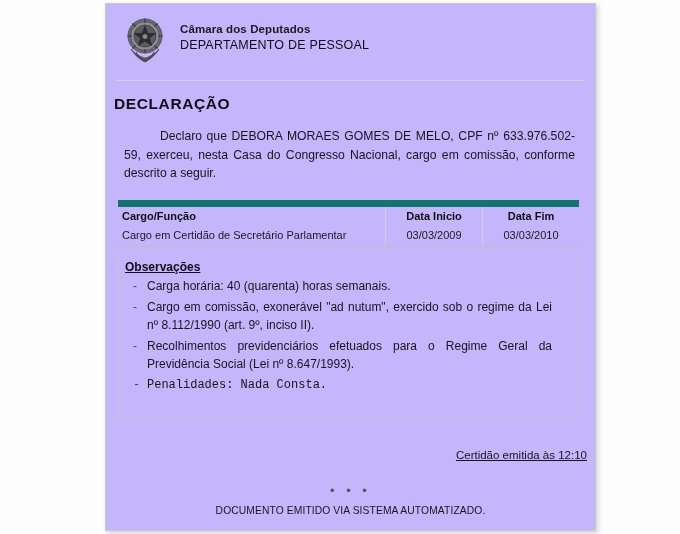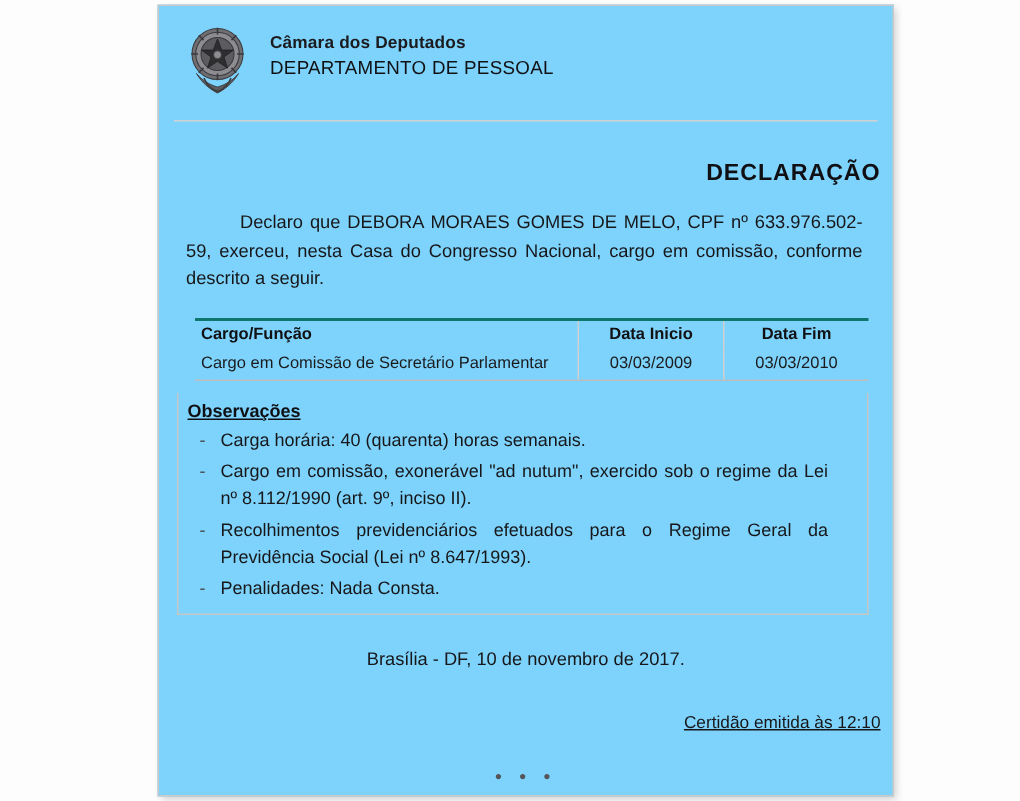--- a/index.html
+++ b/index.html
@@ -23,21 +23,21 @@
     background: #fdfdfd;
   }
 
   
   .paper {
     position: absolute;
     left: 105px;
     top: 3px;
     width: 491px;
     height: 528px;
-    background: #7dd3fc;
+    background: #c4b5fd;
     border: 1px solid #c9c9c9;
     box-shadow: 2px 2px 5px rgba(0,0,0,0.18);
     box-sizing: border-box;
     color: #17171a;
     overflow: hidden;
   }
 
   .paper-inner {
     position: absolute;
     left: 8px;
@@ -78,43 +78,43 @@
     color: #111114;
   }
 
   .header-rule {
     border-bottom: 1px solid #d2d2d2;
     margin: 2px 2px 0 2px;
   }
 
   
   .doc-title {
-    text-align: right;
+    text-align: left;
     font-size: 15.5px;
     font-weight: bold;
     letter-spacing: 0.6px;
-    margin: 26px 0 14px 0;
+    margin: 14px 0 14px 0;
     color: #101014;
   }
 
   
   .declare-para {
     text-align: justify;
     text-justify: inter-word;
     font-size: 12.2px;
     line-height: 1.52;
     margin: 0 12px 17px 10px;
     text-indent: 36px;
     color: #17171a;
   }
 
   
   .cargo-table {
-    margin: 16px 8px 0 16px;
-    border-top: 2px solid #0f766e;
+    margin: 16px 8px 0 4px;
+    border-top: 7px solid #0f766e;
     border-bottom: 1px solid #bdbdbd;
     font-size: 11px;
   }
   .cargo-table table {
     width: 100%;
     border-collapse: collapse;
   }
   .cargo-table th,
   .cargo-table td {
     padding: 2px 4px;
@@ -161,21 +161,21 @@
     text-justify: inter-word;
     color: #17171a;
   }
   .obs-list li::before {
     content: "-";
     position: absolute;
     left: -14px;
     top: 0;
     color: #4a4a4d;
   }
-  .obs-list li:last-child { margin-bottom: 0; }
+  .obs-list li:last-child { margin-bottom: 16px; font-family: Liberation Mono, monospace; }
 
   
   .place-date {
     text-align: center;
     font-size: 12.2px;
     margin-top: 22px;
     color: #17171a;
   }
   .issue-time {
     text-align: right;
@@ -259,39 +259,38 @@
       <table>
         <thead>
           <tr>
             <th>Cargo/Função</th>
             <th class="col-date">Data Inicio</th>
             <th class="col-date">Data Fim</th>
           </tr>
         </thead>
         <tbody>
           <tr>
-            <td>Cargo em Comissão de Secretário Parlamentar</td>
+            <td>Cargo em Certidão de Secretário Parlamentar</td>
             <td class="col-date">03/03/2009</td>
             <td class="col-date">03/03/2010</td>
           </tr>
         </tbody>
       </table>
     </div>
 
     <div class="obs-box">
       <div class="obs-title">Observações</div>
       <ul class="obs-list">
         <li>Carga horária: 40 (quarenta) horas semanais.</li>
         <li>Cargo em comissão, exonerável "ad nutum", exercido sob o regime da Lei nº 8.112/1990 (art. 9º, inciso II).</li>
         <li>Recolhimentos previdenciários efetuados para o Regime Geral da Previdência Social (Lei nº 8.647/1993).</li>
         <li>Penalidades: Nada Consta.</li>
       </ul>
     </div>
 
-    <div class="place-date">Brasília - DF, 10 de novembro de 2017.</div>
 
     <div class="issue-time">Certidão emitida às 12:10</div>
 
     <div class="dots">• • •</div>
 
     <div class="footer-block">
       <div class="footer-line">DOCUMENTO EMITIDO VIA SISTEMA AUTOMATIZADO.</div>
 
     </div>
 

